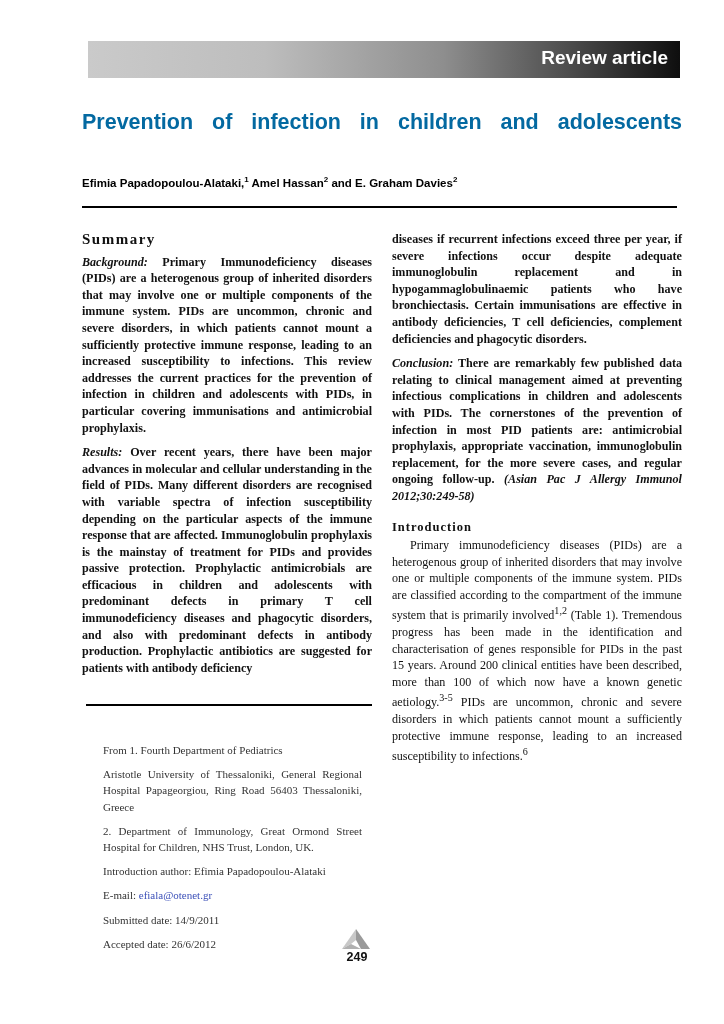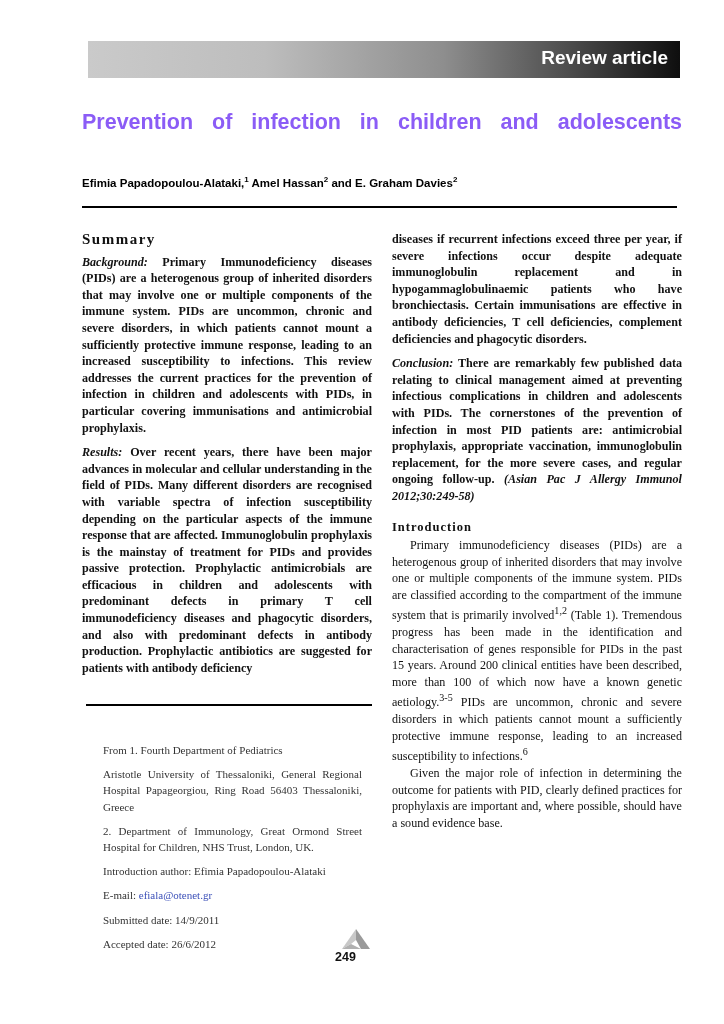--- a/index.html
+++ b/index.html
@@ -1,40 +1,40 @@
 <!DOCTYPE html>
 <html><head>
 <meta charset="utf-8">
 <style>
   html, body { margin:0; padding:0; background:#fff; }
   body { width:724px; height:1024px; position:relative; overflow:hidden; font-family:"Liberation Serif", serif; color:#111; }
   .banner { position:absolute; left:88px; top:41px; width:592px; height:37px;
     background:linear-gradient(to right, #cacaca 0%, #bdbdbd 30%, #8e8e8e 60%, #4a4a4a 82%, #0e0e0e 100%); }
   .banner-text { position:absolute; right:12px; top:6px; font-family:"Liberation Sans", sans-serif; font-weight:bold; font-size:19px; color:#fff; }
-  .title { position:absolute; left:82px; top:108px; width:600px; font-family:"Liberation Sans", sans-serif; font-weight:bold; font-size:21.5px; line-height:29px; text-align:justify; text-align-last:left; color:#8b5cf6; }
+  .title { position:absolute; left:82px; top:108px; width:600px; font-family:"Liberation Sans", sans-serif; font-weight:bold; font-size:21.5px; line-height:29px; text-align:justify; text-align-last:left; color:#0369a1; }
   .title .line1 { display:block; text-align:justify; text-align-last:justify; }
   .authors { position:absolute; left:82px; top:175px; font-family:"Liberation Sans", sans-serif; font-weight:bold; font-size:11.5px; color:#000; }
   .authors sup { font-size:8px; }
   .rule-top { position:absolute; left:82px; top:206px; width:595px; height:2px; background:#000; }
   .col { position:absolute; width:290px; font-size:12.1px; line-height:16.6px; text-align:justify; }
   .col-left { left:82px; top:231px; }
   .col-right { left:392px; top:231px; }
   .bold { font-weight:bold; }
   .section-head { font-weight:bold; font-size:15px; letter-spacing:1.5px; margin:0 0 6px 0; }
   p { margin:0 0 8px 0; }
   .label { font-style:italic; font-weight:bold; }
   .italic { font-style:italic; }
   .intro p { font-weight:normal; margin:0; text-indent:18px; }
   .intro-head { font-weight:bold; font-size:12.5px; letter-spacing:1px; margin:14px 0 2px 0; }
   .rule-aff { position:absolute; left:86px; top:704px; width:286px; height:1.5px; background:#000; }
   .aff { position:absolute; left:95px; top:734px; width:275px; font-size:11px; line-height:16.2px; color:#333; text-align:justify; }
   .aff div { margin:8px; }
   .aff .email { color:#3b4fb8; }
   .logo { position:absolute; left:341px; top:928px; width:30px; height:22px; }
-  .page-num { position:absolute; left:335px; top:950px; width:44px; text-align:left; font-family:"Liberation Sans", sans-serif; font-weight:bold; font-size:12.5px; color:#111; }
+  .page-num { position:absolute; left:335px; top:950px; width:44px; text-align:center; font-family:"Liberation Sans", sans-serif; font-weight:bold; font-size:12.5px; color:#111; }
 </style>
 </head>
 <body>
 
 <div class="banner">
   <span class="banner-text">Review article</span>
 </div>
 
 <div class="title">
   <span class="line1">Prevention of infection in children and adolescents</span>
@@ -63,21 +63,20 @@
 <div class="col col-right">
   <p class="bold">diseases if recurrent infections exceed three per year, if severe infections occur despite adequate immunoglobulin replacement and in hypogammaglobulinaemic patients who have bronchiectasis. Certain immunisations are effective in antibody deficiencies, T cell deficiencies, complement deficiencies and phagocytic disorders.</p>
   <p class="bold">
     <span class="label">Conclusion:</span>
     <span>There are remarkably few published data relating to clinical management aimed at preventing infectious complications in children and adolescents with PIDs. The cornerstones of the prevention of infection in most PID patients are: antimicrobial prophylaxis, appropriate vaccination, immunoglobulin replacement, for the more severe cases, and regular ongoing follow-up.</span>
     <span class="label">(Asian Pac J Allergy Immunol 2012;30:249-58)</span>
   </p>
   <div class="intro">
     <div class="intro-head">Introduction</div>
     <p><span>Primary immunodeficiency diseases (PIDs) are a heterogenous group of inherited disorders that may involve one or multiple components of the immune system. PIDs are classified according to the compartment of the immune system that is primarily involved</span><sup>1,2</sup><span> (Table 1). Tremendous progress has been made in the identification and characterisation of genes responsible for PIDs in the past 15 years. Around 200 clinical entities have been described, more than 100 of which now have a known genetic aetiology.</span><sup>3-5</sup><span> PIDs are uncommon, chronic and severe disorders in which patients cannot mount a sufficiently protective immune response, leading to an increased susceptibility to infections.</span><sup>6</sup></p>
-    <p>Given the major role of infection in determining the outcome for patients with PID, clearly defined practices for prophylaxis are important and, where possible, should have a sound evidence base.</p>
   </div>
 </div>
 
 <div class="rule-aff"></div>
 
 <div class="aff">
   <div>From 1. Fourth Department of Pediatrics</div>
   <div>Aristotle University of Thessaloniki, General Regional Hospital Papageorgiou, Ring Road 56403 Thessaloniki, Greece</div>
   <div>2. Department of Immunology, Great Ormond Street Hospital for Children, NHS Trust, London, UK.</div>
   <div>Introduction author: Efimia Papadopoulou-Alataki</div>

